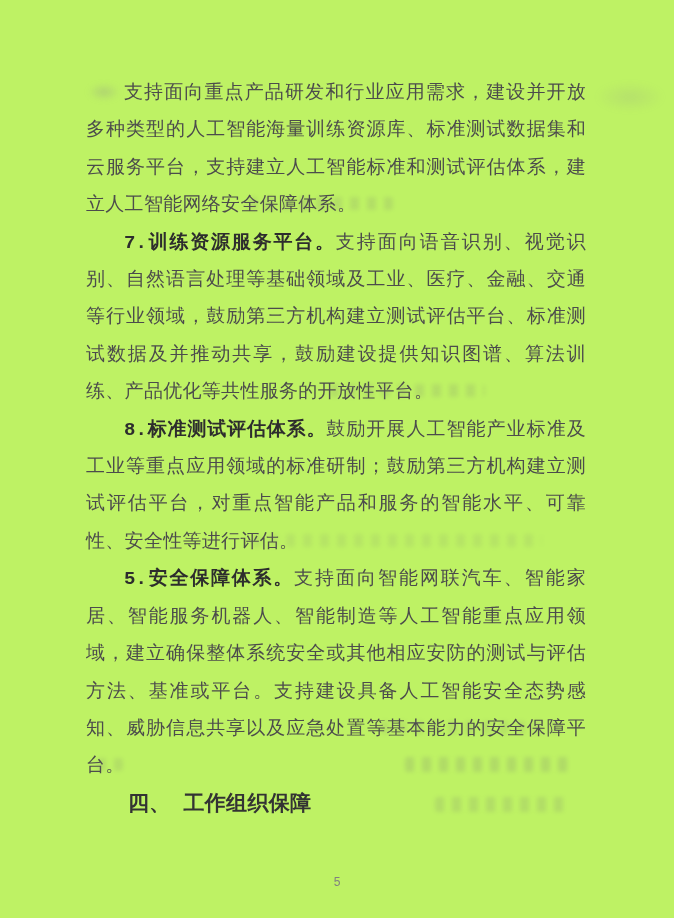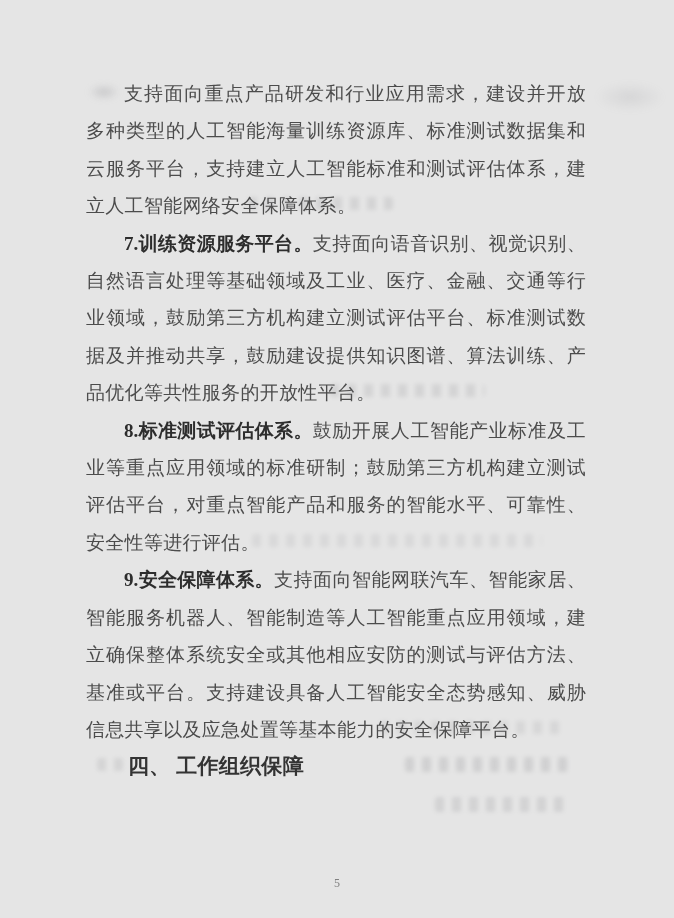--- a/index.html
+++ b/index.html
@@ -4,23 +4,23 @@
 <style>
   html, body {
     margin: 0;
     padding: 0;
     background: #ffffff;
   }
   .page {
     position: relative;
     width: 674px;
     height: 918px;
-    background: #e5e5e5;
+    background: #bef264;
     overflow: hidden;
-    font-family: Liberation Serif, serif;
+    font-family: Liberation Mono, monospace;
   }
   .content {
     position: absolute;
     left: 86px;
     top: 75px;
     width: 500px;
     font-size: 19px;
     line-height: 37.4px;
     letter-spacing: 0.3px;
     color: #4c4c4c;
@@ -78,21 +78,21 @@
 <div class="page">
 
   <div class="content">
 
     <p class="para"><span>支持面向重点产品研发和行业应用需求，建设并开放多种类型的人工智能海量训练资源库、标准测试数据集和云服务平台，支持建立人工智能标准和测试评估体系，建立人工智能网络安全保障体系。</span></p>
 
     <p class="para"><b class="lead">7.训练资源服务平台。</b><span>支持面向语音识别、视觉识别、自然语言处理等基础领域及工业、医疗、金融、交通等行业领域，鼓励第三方机构建立测试评估平台、标准测试数据及并推动共享，鼓励建设提供知识图谱、算法训练、产品优化等共性服务的开放性平台。</span></p>
 
     <p class="para"><b class="lead">8.标准测试评估体系。</b><span>鼓励开展人工智能产业标准及工业等重点应用领域的标准研制；鼓励第三方机构建立测试评估平台，对重点智能产品和服务的智能水平、可靠性、安全性等进行评估。</span></p>
 
-    <p class="para"><b class="lead">9.安全保障体系。</b><span>支持面向智能网联汽车、智能家居、智能服务机器人、智能制造等人工智能重点应用领域，建立确保整体系统安全或其他相应安防的测试与评估方法、基准或平台。支持建设具备人工智能安全态势感知、威胁信息共享以及应急处置等基本能力的安全保障平台。</span></p>
+    <p class="para"><b class="lead">5.安全保障体系。</b><span>支持面向智能网联汽车、智能家居、智能服务机器人、智能制造等人工智能重点应用领域，建立确保整体系统安全或其他相应安防的测试与评估方法、基准或平台。支持建设具备人工智能安全态势感知、威胁信息共享以及应急处置等基本能力的安全保障平台。</span></p>
 
     <div class="sec">四、 工作组织保障</div>
 
 
 
   </div>
 
   <div class="noise-blob" style="left:88px;  top:84px;  width:32px;  height:16px;"></div>
   <div class="noise-blob" style="left:595px; top:82px;  width:70px;  height:30px; opacity:.5;"></div>
   <div class="noise" style="left:248px; top:197px; width:145px;"></div>

